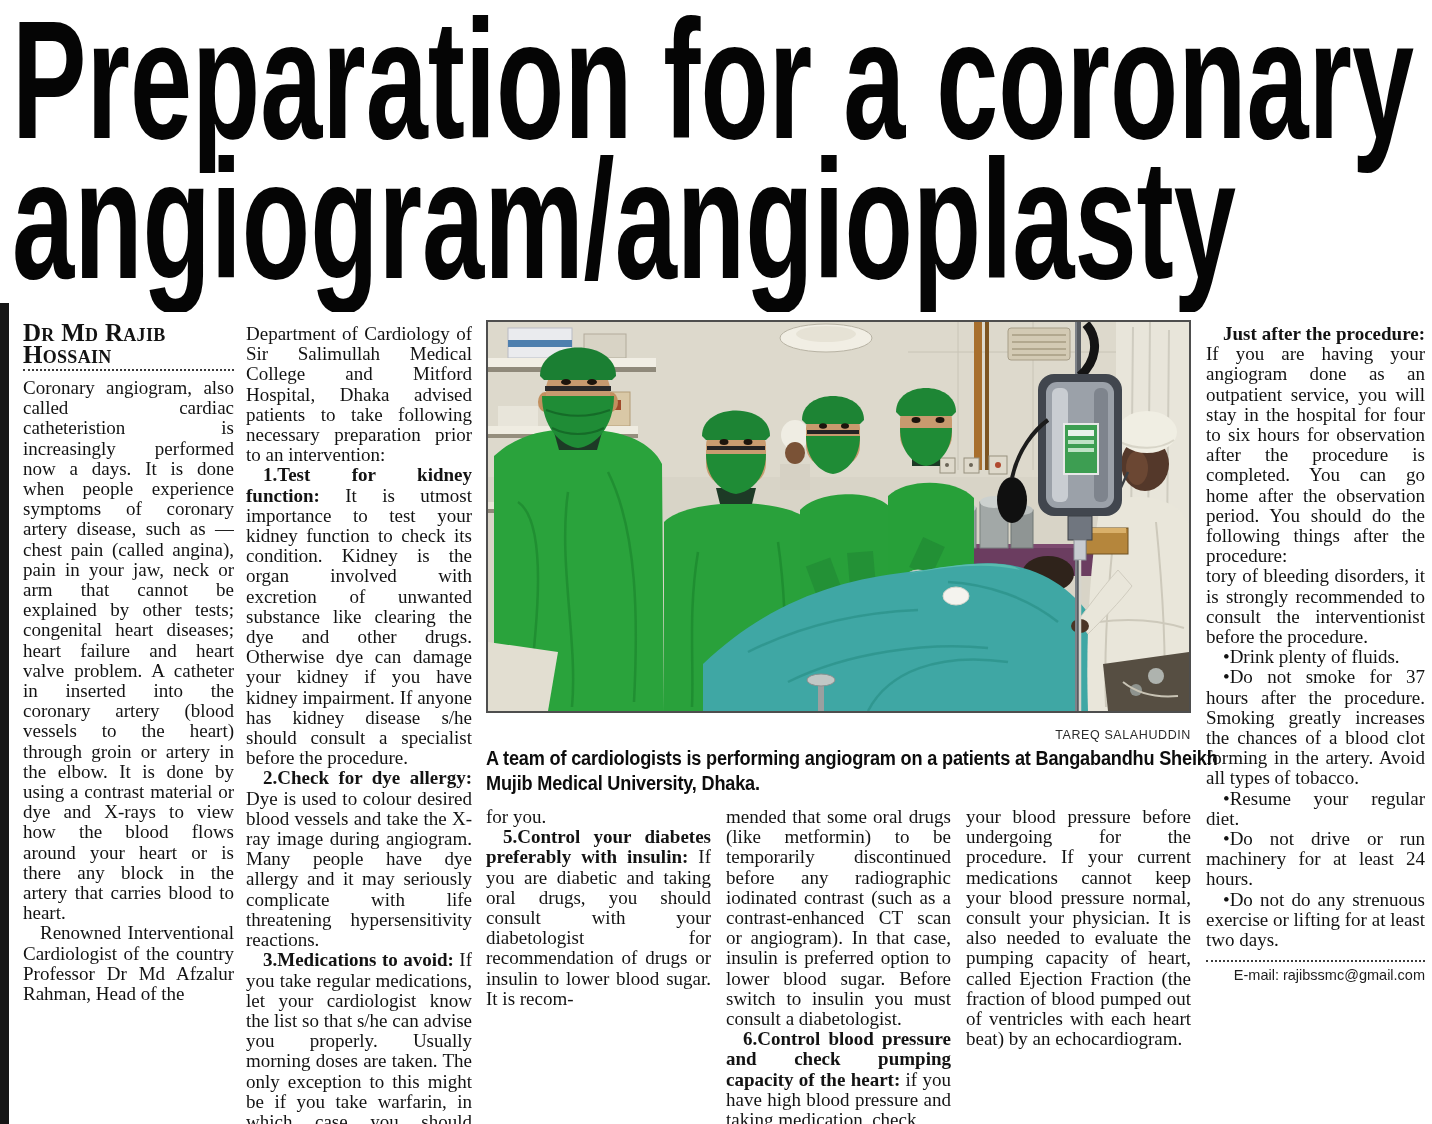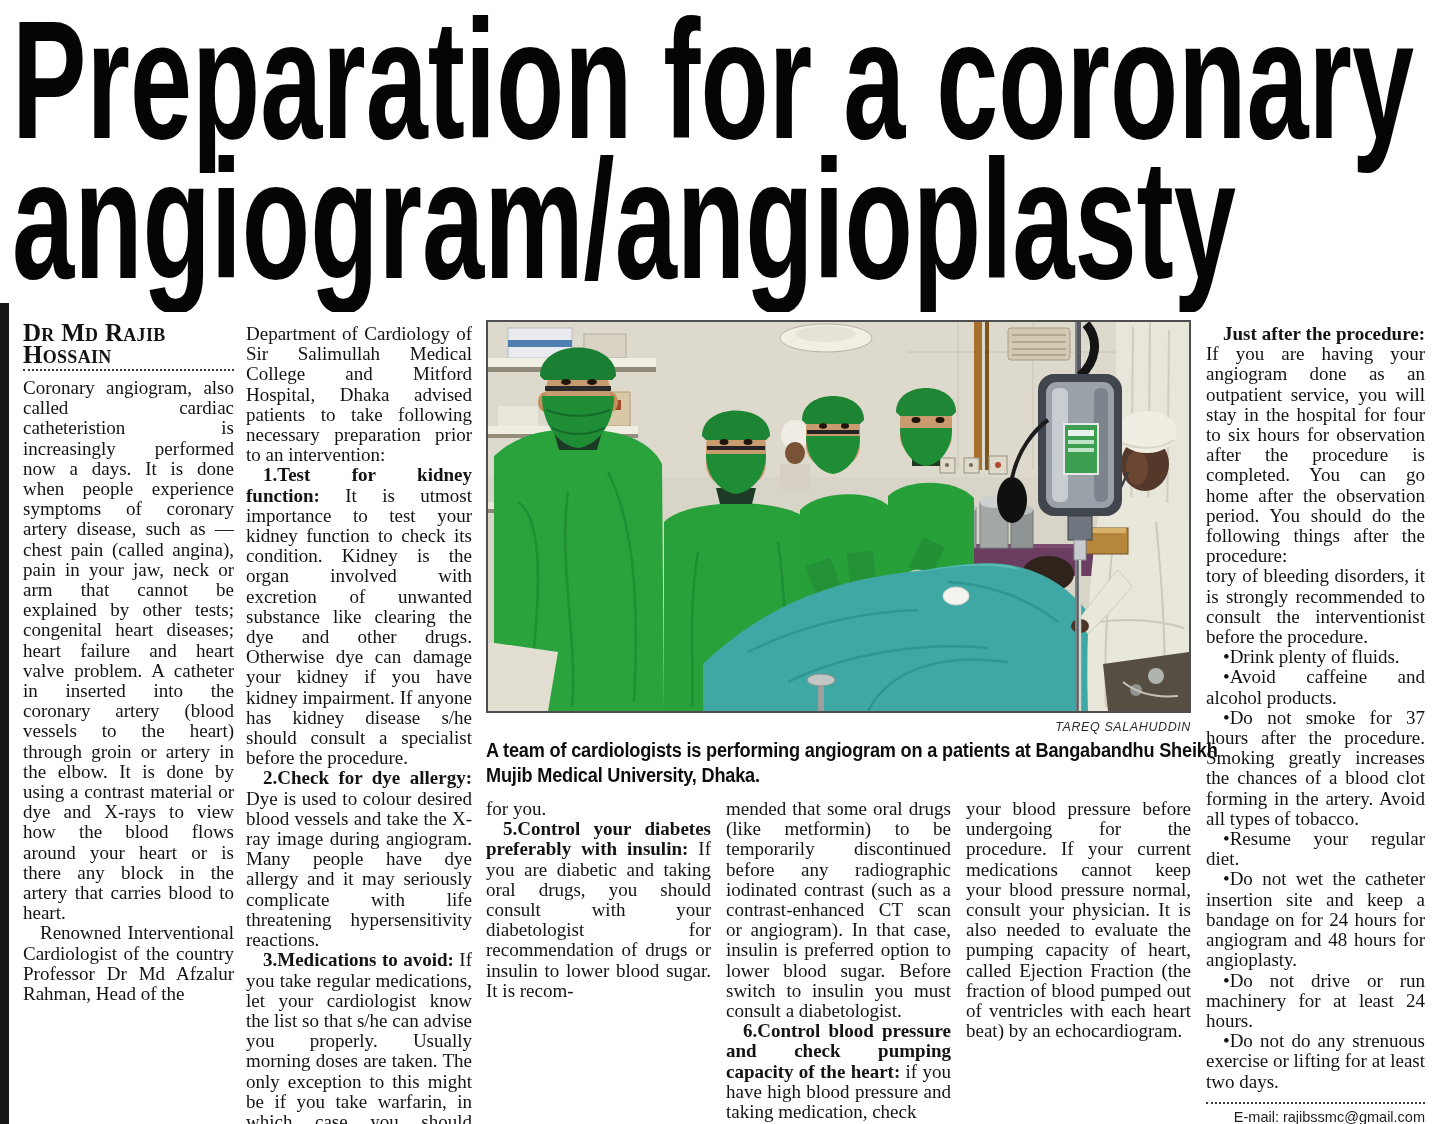--- a/index.html
+++ b/index.html
@@ -18,21 +18,21 @@
   .para{margin:0;}
   .para.ind{text-indent:17px;}
   .para b{font-weight:bold;}
   .byline{font-weight:bold;font-size:25px;font-variant:small-caps;letter-spacing:.3px;
           text-align:left;line-height:22px;}
   .dotted-rule{border-top:2px dotted #3c3c3c;height:0;margin:3px 0 7px 0;}
   
   .midblock{position:absolute;left:486px;top:320px;width:705px;}
   .photo{width:701px;height:389px;border:2px solid #4e4e4e;background:#d8d4c7;}
   .credit{font-family:"Liberation Sans",sans-serif;font-size:12.5px;color:#2b2b2b;
-          letter-spacing:.6px;text-align:right;margin-top:3px;line-height:15px;font-style:italic;}
+          letter-spacing:.6px;text-align:right;margin-top:11px;line-height:15px;}
   .caption{margin-top:3px;}
   .caption-line{font-family:"Liberation Sans",sans-serif;font-weight:bold;font-size:19.5px;
           line-height:25px;color:#0d0d0d;letter-spacing:-.2px;white-space:nowrap;
           transform:scaleX(.93);transform-origin:0 0;width:758px;}
   .lower-cols{display:flex;gap:15px;margin-top:11px;}
   .lcol{width:225px;height:330px;overflow:hidden;text-align:justify;font-size:19px;line-height:20.2px;}
   
   .footer-rule{border-top:2px dotted #3c3c3c;height:0;margin:10px 0 4px 0;}
   .email{font-family:"Liberation Sans",sans-serif;font-size:14.5px;color:#1d1d1d;text-align:right;line-height:18px;}
 </style>
@@ -259,24 +259,22 @@
           <p class="para">your blood pressure before undergoing for the procedure. If your current medications cannot keep your blood pressure normal, consult your physician. It is also needed to evaluate the pumping capacity of heart, called Ejection Fraction (the fraction of blood pumped out of ventricles with each heart beat) by an echocardiogram.</p>
         </div>
     </div>
   </div>
 
   <div class="col col6">
     <div>
         <p class="para ind"><b>Just after the procedure:</b> If you are having your angiogram done as an outpatient service, you will stay in the hospital for four to six hours for observation after the procedure is completed. You can go home after the observation period. You should do the following things after the procedure:</p>
         <p class="para">tory of bleeding disorders, it is strongly recommended to consult the interventionist before the procedure.</p>
         <p class="para ind">•Drink plenty of fluids.</p>
-        <p class="para ind">•Avoid caffeine and alcohol products.</p>
         <p class="para ind">•Do not smoke for 37 hours after the procedure. Smoking greatly increases the chances of a blood clot forming in the artery. Avoid all types of tobacco.</p>
         <p class="para ind">•Resume your regular diet.</p>
-        <p class="para ind">•Do not wet the catheter insertion site and keep a bandage on for 24 hours for angiogram and 48 hours for angioplasty.</p>
         <p class="para ind">•Do not drive or run machinery for at least 24 hours.</p>
         <p class="para ind">•Do not do any strenuous exercise or lifting for at least two days.</p>
       </div>
     <div class="footer-rule"></div>
     <div class="email">E-mail: rajibssmc@gmail.com</div>
   </div>
 
 </div>
 
 </body></html>

